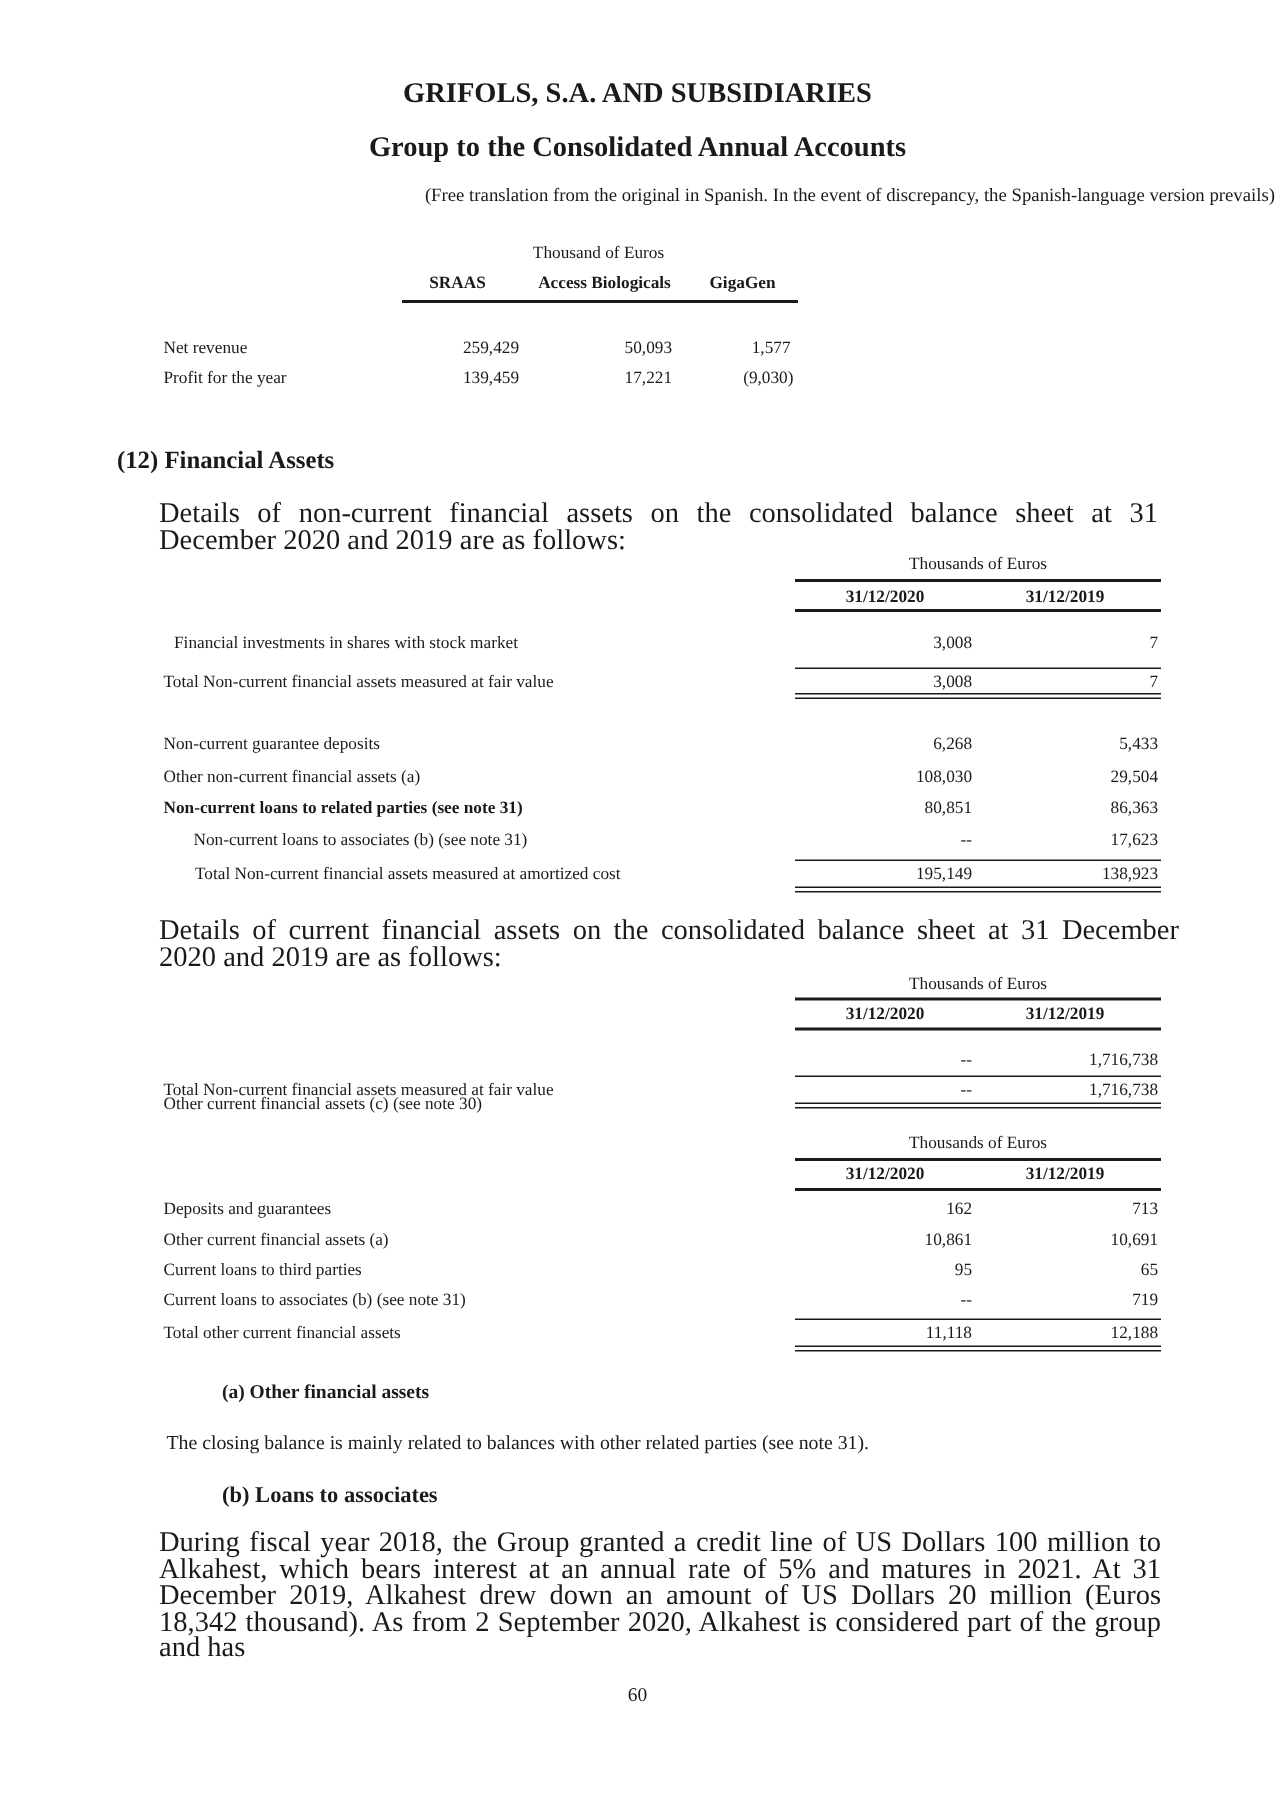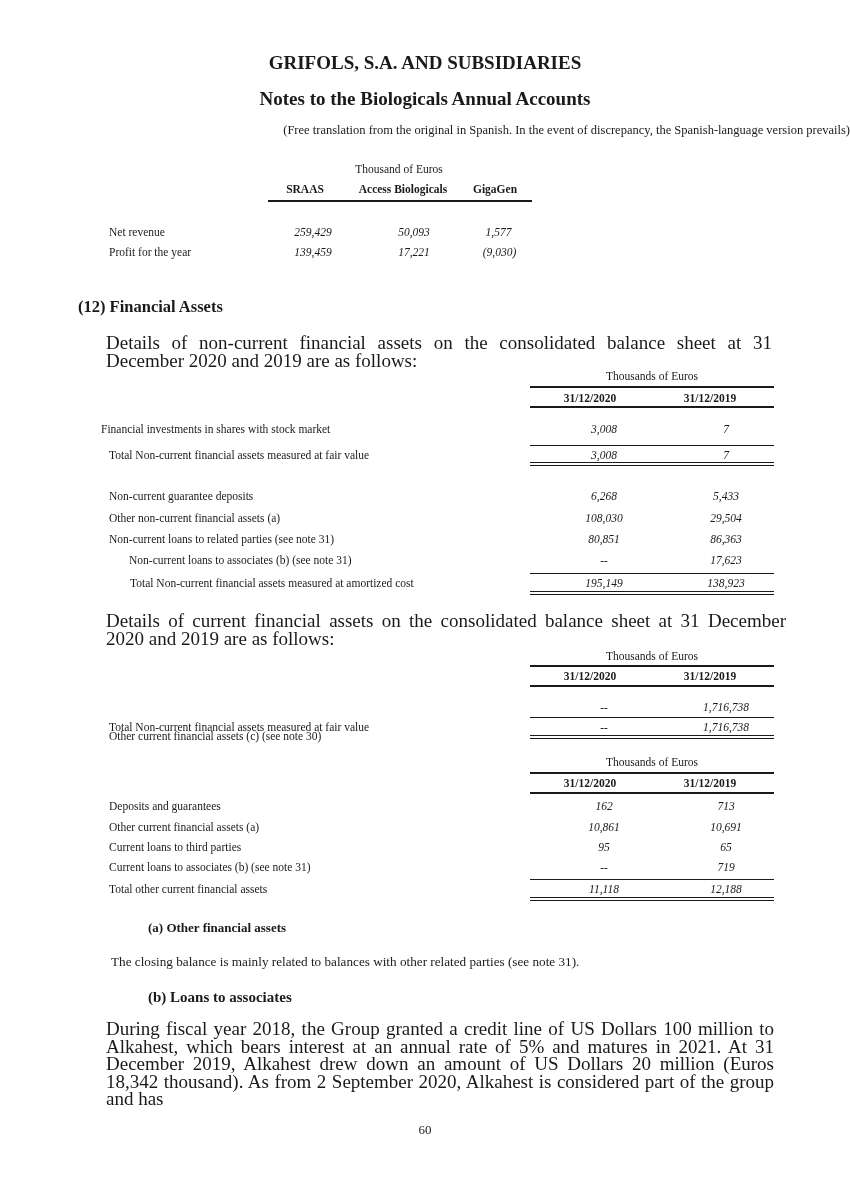--- a/index.html
+++ b/index.html
@@ -4,31 +4,31 @@
 <style>
   html, body { margin:0; padding:0; background:#ffffff; }
   body { width:850px; height:1202px; position:relative; overflow:hidden;
          font-family:"Liberation Serif", serif; color:#1a1a1a; }
   .abs { position:absolute; white-space:nowrap; }
   .h1 { font-weight:bold; font-size:19px; left:0; width:850px; text-align:center; }
   .sub { font-size:12.5px; left:0; width:850px; text-align:right; }
   .small { font-size:11.5px; }
   .body { font-size:13px; }
   .bold { font-weight:bold; }
-  .r { text-align:center;font-style:italic; }
+  .r { text-align:right; }
   .c { text-align:center; }
   .line { position:absolute; background:#1a1a1a; height:1.6px; }
   .line2 { position:absolute; border-top:1.3px solid #1a1a1a; border-bottom:1.3px solid #1a1a1a; height:1.5px; }
   .para { position:absolute; font-size:19px; line-height:17.5px; text-align:justify; }
 </style>
 </head>
 <body>
 
 <div class="abs h1" style="top:52px;">GRIFOLS, S.A. AND SUBSIDIARIES</div>
-<div class="abs h1" style="top:88px;">Notes to the Biologicals Annual Accounts</div>
+<div class="abs h1" style="top:88px;">Group to the Consolidated Annual Accounts</div>
 <div class="abs sub" style="top:123px;">(Free translation from the original in Spanish. In the event of discrepancy, the Spanish-language version prevails)</div>
 
 <div>
   <div class="abs small c" style="top:163px; left:268px; width:262px;">Thousand of Euros</div>
   <div class="abs small bold c" style="top:183px; left:275px; width:60px;">SRAAS</div>
   <div class="abs small bold c" style="top:183px; left:348px; width:110px;">Access Biologicals</div>
   <div class="abs small bold c" style="top:183px; left:460px; width:70px;">GigaGen</div>
   <div class="line" style="top:200px; left:268px; width:264px;"></div>
 
   <div>
@@ -49,21 +49,21 @@
 <div class="para" style="top:334px; left:106px; width:666px;">Details of non-current financial assets on the consolidated balance sheet at 31 December 2020 and 2019 are as follows:</div>
 
 <div>
   <div class="abs small c" style="top:370px; left:530px; width:244px;">Thousands of Euros</div>
   <div class="line" style="top:386px; left:530px; width:244px;"></div>
   <div class="abs small bold c" style="top:392px; left:540px; width:100px;">31/12/2020</div>
   <div class="abs small bold c" style="top:392px; left:660px; width:100px;">31/12/2019</div>
   <div class="line" style="top:406px; left:530px; width:244px;"></div>
 
   <div>
-    <div class="abs small" style="top:423px; left:101px;">Financial investments in shares with stock market</div>
+    <div class="abs small" style="top:423px; left:116px;">Financial investments in shares with stock market</div>
     <div class="abs small r" style="top:423px; left:560px; width:88px;">3,008</div>
     <div class="abs small r" style="top:423px; left:680px; width:92px;">7</div>
   </div>
   <div class="line" style="top:445px; left:530px; width:244px; height:1.2px;"></div>
   <div>
     <div class="abs small" style="top:449px; left:109px;">Total Non-current financial assets measured at fair value</div>
     <div class="abs small r" style="top:449px; left:560px; width:88px;">3,008</div>
     <div class="abs small r" style="top:449px; left:680px; width:92px;">7</div>
   </div>
   <div class="line2" style="top:462px; left:530px; width:244px;"></div>
@@ -74,21 +74,21 @@
     <div class="abs small" style="top:490px; left:109px;">Non-current guarantee deposits</div>
     <div class="abs small r" style="top:490px; left:560px; width:88px;">6,268</div>
     <div class="abs small r" style="top:490px; left:680px; width:92px;">5,433</div>
   </div>
   <div>
     <div class="abs small" style="top:512px; left:109px;">Other non-current financial assets (a)</div>
     <div class="abs small r" style="top:512px; left:560px; width:88px;">108,030</div>
     <div class="abs small r" style="top:512px; left:680px; width:92px;">29,504</div>
   </div>
   <div>
-    <div class="abs small" style="top:533px; left:109px;">Non-current loans to related parties (see note 31)</div>
+    <div class="abs small" style="top:533px; left:109px;font-weight:bold;">Non-current loans to related parties (see note 31)</div>
     <div class="abs small r" style="top:533px; left:560px; width:88px;">80,851</div>
     <div class="abs small r" style="top:533px; left:680px; width:92px;">86,363</div>
   </div>
   <div>
     <div class="abs small" style="top:554px; left:109px;margin-left:20px;">Non-current loans to associates (b) (see note 31)</div>
     <div class="abs small r" style="top:554px; left:560px; width:88px;">--</div>
     <div class="abs small r" style="top:554px; left:680px; width:92px;">17,623</div>
   </div>
   <div class="line" style="top:573px; left:530px; width:244px; height:1.2px;"></div>
   <div>

